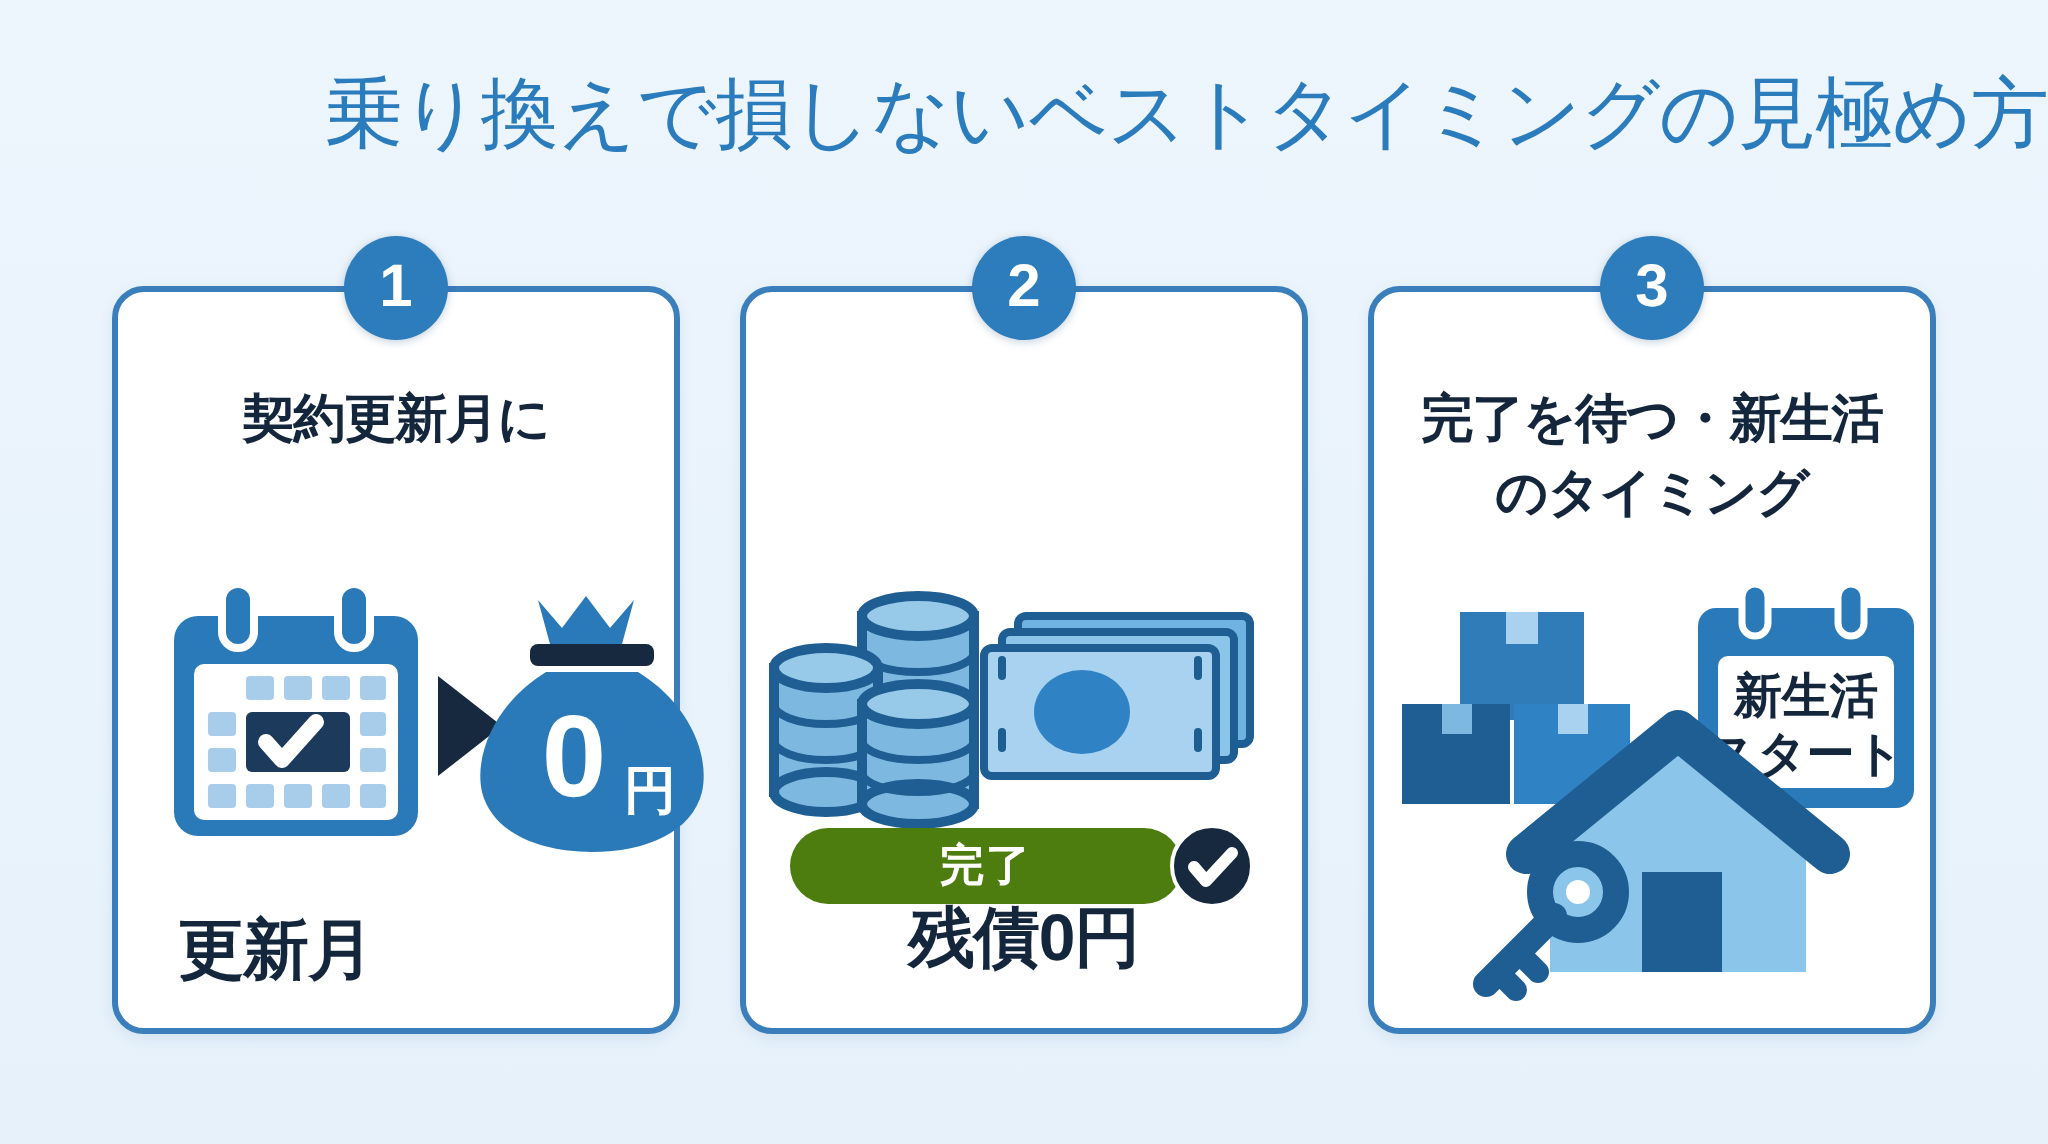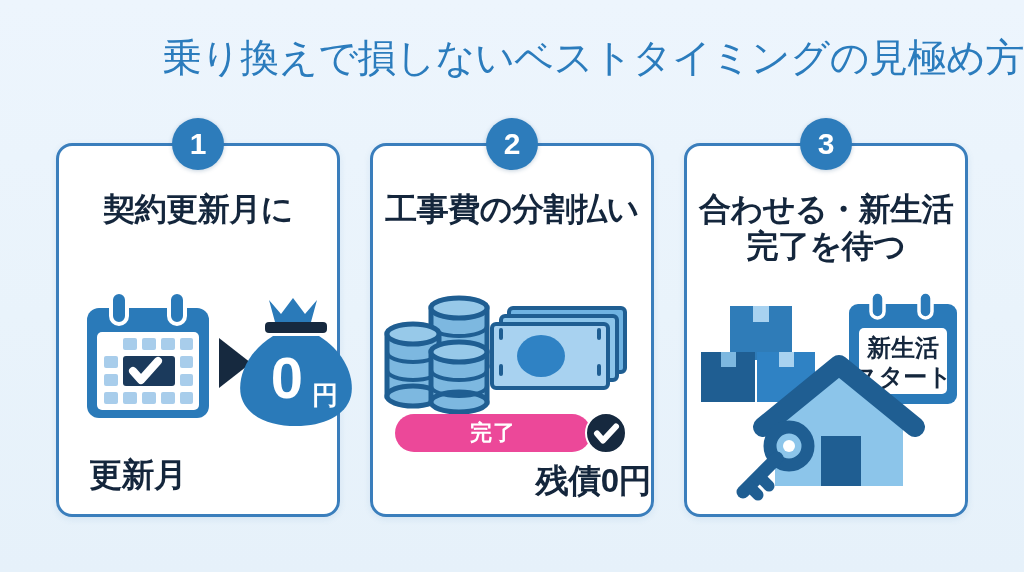--- a/index.html
+++ b/index.html
@@ -75,21 +75,21 @@
     text-align: center;
     box-shadow: 0 1px 4px rgba(20, 70, 120, 0.25);
   }
 
   .card-heading {
     position: absolute;
     top: 45px;
     left: 0;
     width: 100%;
     text-align: center;
-    font-size: 32px;
+    font-size: 26px;
     line-height: 37px;
     font-weight: 700;
     color: #14263c;
     letter-spacing: -0.5px;
   }
   .card-heading .hline { display: block; white-space: nowrap; }
 
   .art {
     position: absolute;
     left: 0;
@@ -100,37 +100,37 @@
 
   .caption {
     position: absolute;
     font-size: 33px;
     font-weight: 700;
     color: #14263c;
     letter-spacing: -0.5px;
     white-space: nowrap;
   }
   .cap-1 { left: 30px; bottom: 16px; }
-  .cap-2 { left: 0; width: 100%; text-align: right; bottom: 10px; }
+  .cap-2 { left: 0; width: 100%; text-align: center; bottom: 22px; }
 
   
   .pill-wrap {
     position: absolute;
     left: 22px;
     bottom: 62px;
     width: 232px;
     height: 38px;
   }
   .pill {
     position: absolute;
     left: 0; top: 0;
     width: 196px;
     height: 38px;
     border-radius: 19px;
-    background: #ec4899;
+    background: #4d7c0f;
     color: #ffffff;
     font-size: 22px;
     font-weight: 700;
     line-height: 38px;
     text-align: center;
     letter-spacing: 1px;
   }
   .pill-check {
     position: absolute;
     right: 0; top: -2px;
@@ -206,21 +206,20 @@
         </svg>
       </div>
 
       <div class="caption cap-1">更新月</div>
     </div>
 
     <div class="card">
       <div class="badge">2</div>
 
       <div class="card-heading">
-        <span class="hline">工事費の分割払い</span>
       </div>
 
       <div class="art">
         <svg width="284" height="228" viewBox="0 0 284 228" xmlns="http://www.w3.org/2000/svg">
 
           <g>
             <rect x="136" y="22" width="116" height="64" rx="4" fill="#6fb3e2" stroke="#1f5e92" stroke-width="4"></rect>
             <rect x="128" y="30" width="116" height="64" rx="4" fill="#8cc5ea" stroke="#1f5e92" stroke-width="4"></rect>
             <rect x="119" y="38" width="116" height="64" rx="4" fill="#a8d2f0" stroke="#1f5e92" stroke-width="4"></rect>
             <ellipse cx="168" cy="70" rx="24" ry="21" fill="#2f82c4"></ellipse>
@@ -256,22 +255,22 @@
         </div>
       </div>
 
       <div class="caption cap-2">残債0円</div>
     </div>
 
     <div class="card">
       <div class="badge">3</div>
 
       <div class="card-heading">
-        <span class="hline">合わせる・新生活</span>
-        <span class="hline">完了を待つ</span>
+        <span class="hline">完了を待つ・新生活</span>
+        <span class="hline">のタイミング</span>
       </div>
 
       <div class="art">
         <svg width="284" height="228" viewBox="0 0 284 228" xmlns="http://www.w3.org/2000/svg">
 
           <g>
             <rect x="43" y="20" width="62" height="54" fill="#2f7cb8"></rect>
             <rect x="66" y="20" width="16" height="16" fill="#a8d2f0"></rect>
             <rect x="14" y="66" width="54" height="50" fill="#1f5e92"></rect>
             <rect x="34" y="66" width="15" height="15" fill="#7db8e0"></rect>

